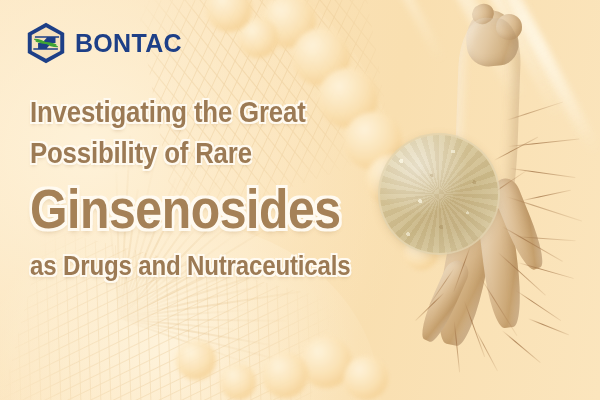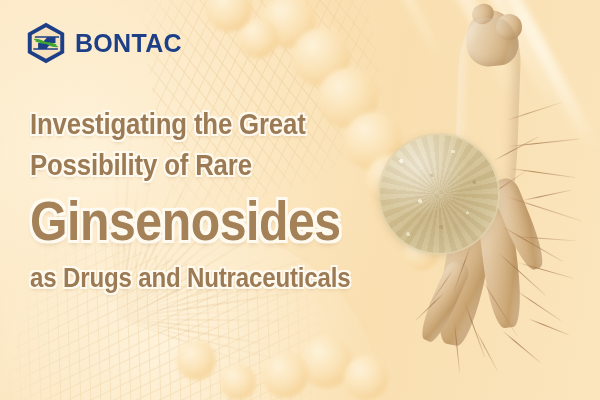--- a/index.html
+++ b/index.html
@@ -196,21 +196,21 @@
     letter-spacing: 0.3px;
     color: #1d3f87;
     line-height: 1;
     position: relative;
   }
 
   
   .headline {
     position: absolute;
     left: 30px;
-    top: 104px;
+    top: 92px;
     width: 370px;
   }
   .hl-line {
     font-family: "Liberation Sans Narrow", "Liberation Sans", sans-serif;
     font-weight: bold;
     color: #9c7a54;
     white-space: nowrap;
     transform: scaleX(0.86);
     transform-origin: left center;
     text-shadow:

